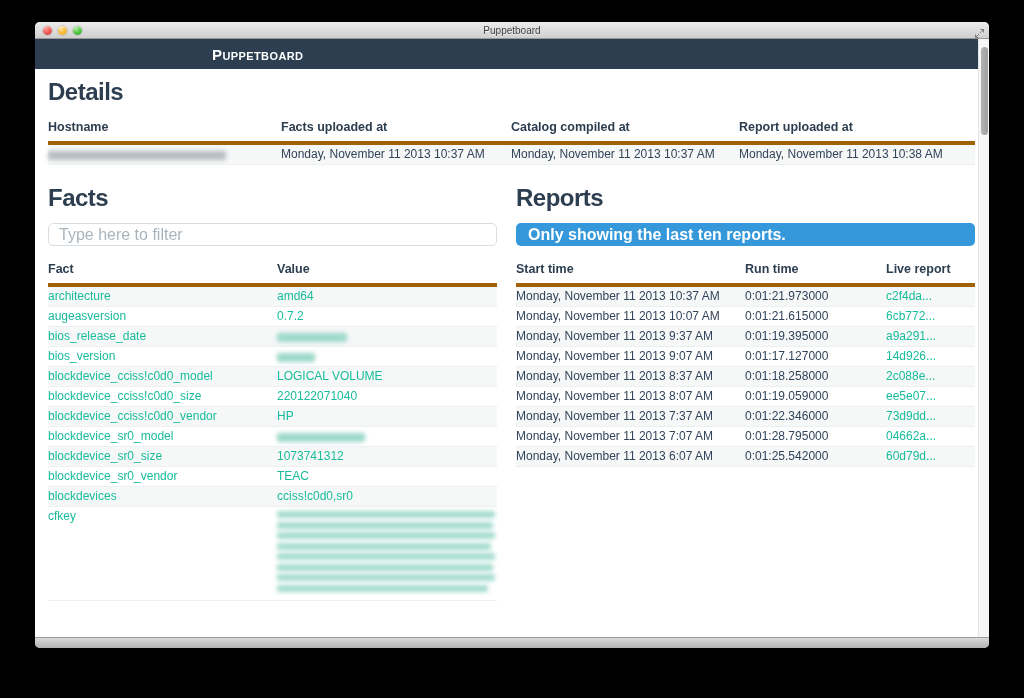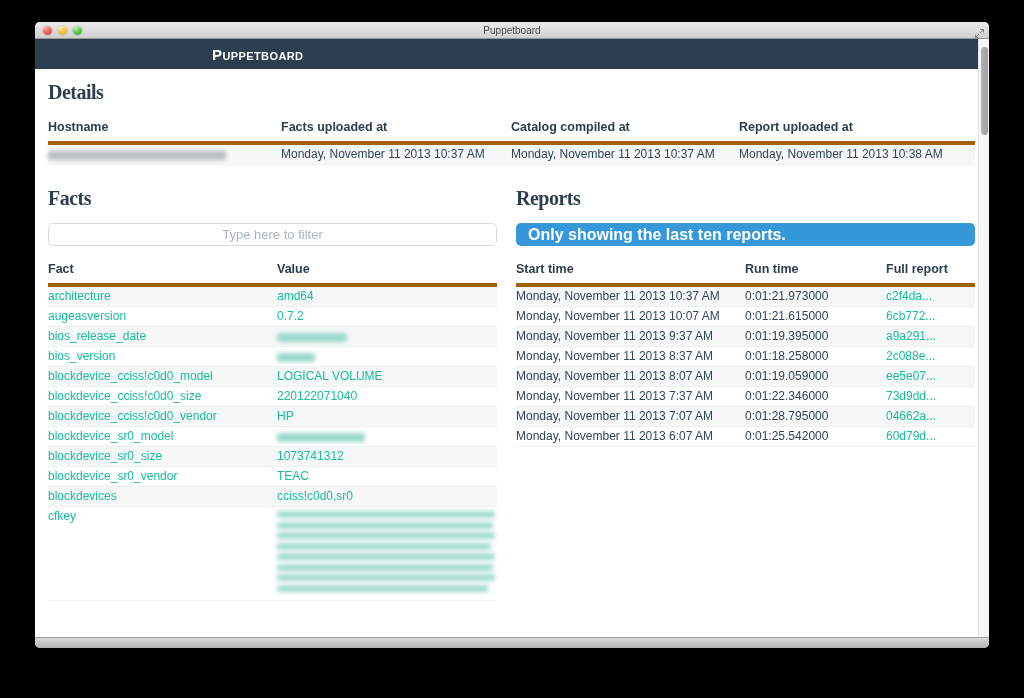--- a/index.html
+++ b/index.html
@@ -42,42 +42,42 @@
     letter-spacing:0.4px;margin-right:22px;text-decoration:none;cursor:pointer;
   }
   .nav-item{
     color:#fff;font-size:11.5px;font-weight:bold;font-variant:small-caps;
     letter-spacing:0.4px;margin-right:19px;text-decoration:none;cursor:pointer;
   }
   
   .content{position:absolute;top:47px;left:0;right:0;bottom:40px;background:#fff;overflow:hidden;}
   .page{padding:6px 14px 0 13px;}
   h1.sec{
-    font-size:20px;line-height:34px;font-weight:bold;color:var(--navy);
-    letter-spacing:-0.5px;margin:0 0 8px 0;font-family:Liberation Serif, serif;
+    font-size:24px;line-height:34px;font-weight:bold;color:var(--navy);
+    letter-spacing:-0.5px;margin:0 0 8px 0;
   }
   table.tbl{width:100%;border-collapse:collapse;table-layout:fixed;}
   .tbl th{
     text-align:left;font-size:12.5px;line-height:13px;color:var(--navy);
     font-weight:bold;padding:4px 0 7px 0;border-bottom:4px solid #a16207;
   }
   .tbl td{
     font-size:12px;line-height:13px;color:#31445a;
     padding:3px 0;border-bottom:1px solid #ecf0f1;vertical-align:top;
   }
   .tbl tbody tr:nth-child(odd){background:#f6f7f7;}
   .tlink{color:var(--accent);text-decoration:none;cursor:pointer;}
   
   .cols{display:flex;margin-top:16px;}
   .facts-col{width:449px;margin-right:19px;flex:none;}
   .reports-col{flex:1;}
   .filter-input{
     width:100%;height:23px;border:1px solid #d6dee4;border-radius:5px;
-    padding:0 10px;font-size:13px;color:var(--navy);outline:none;
-    font-family:"Liberation Sans", sans-serif;margin-bottom:13px;text-align:center;
+    padding:0 10px;font-size:16px;color:var(--navy);outline:none;
+    font-family:"Liberation Sans", sans-serif;margin-bottom:13px;
   }
   .filter-input::placeholder{color:#a9b5bd;}
   .alert{
     height:23px;line-height:23px;background:var(--alert);color:#fff;
     font-size:16px;font-weight:bold;border-radius:5px;padding:0 12px;
     margin-bottom:13px;
   }
   
   .redacted{
     display:inline-block;height:9px;border-radius:2px;background:#b7bdc2;
@@ -230,40 +230,45 @@
         </section>
 
         <section class="reports-col">
           <h1 class="sec">Reports</h1>
           <div class="alert">Only showing the last ten reports.</div>
           <table class="tbl">
             <thead>
               <tr>
                 <th style="width:229px">Start time</th>
                 <th style="width:141px">Run time</th>
-                <th>Full report</th>
+                <th>Live report</th>
               </tr>
             </thead>
             <tbody>
                 <tr>
                   <td>Monday, November 11 2013 10:37 AM</td>
                   <td>0:01:21.973000</td>
                   <td><a class="tlink">c2f4da...</a></td>
                 </tr>
                 <tr>
                   <td>Monday, November 11 2013 10:07 AM</td>
                   <td>0:01:21.615000</td>
                   <td><a class="tlink">6cb772...</a></td>
                 </tr>
                 <tr>
                   <td>Monday, November 11 2013 9:37 AM</td>
                   <td>0:01:19.395000</td>
                   <td><a class="tlink">a9a291...</a></td>
                 </tr>
                 <tr>
+                  <td>Monday, November 11 2013 9:07 AM</td>
+                  <td>0:01:17.127000</td>
+                  <td><a class="tlink">14d926...</a></td>
+                </tr>
+                <tr>
                   <td>Monday, November 11 2013 8:37 AM</td>
                   <td>0:01:18.258000</td>
                   <td><a class="tlink">2c088e...</a></td>
                 </tr>
                 <tr>
                   <td>Monday, November 11 2013 8:07 AM</td>
                   <td>0:01:19.059000</td>
                   <td><a class="tlink">ee5e07...</a></td>
                 </tr>
                 <tr>

